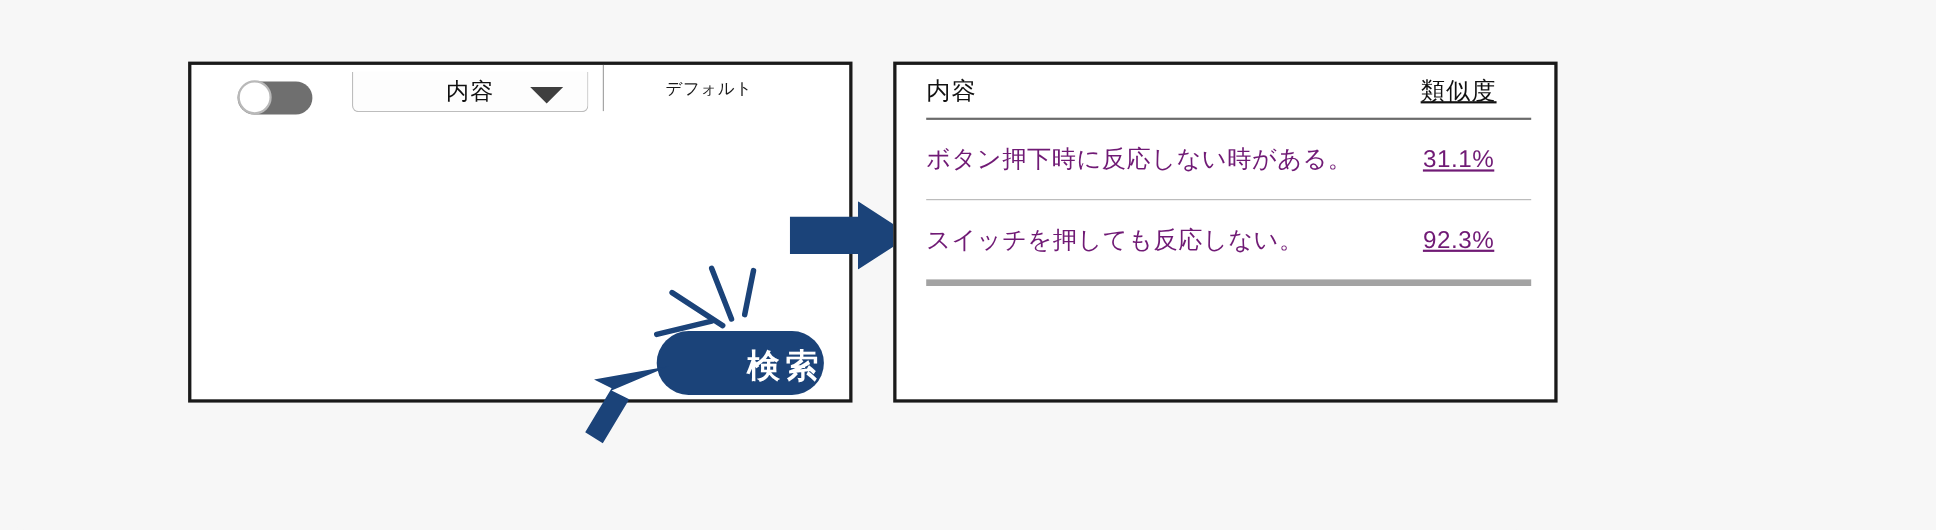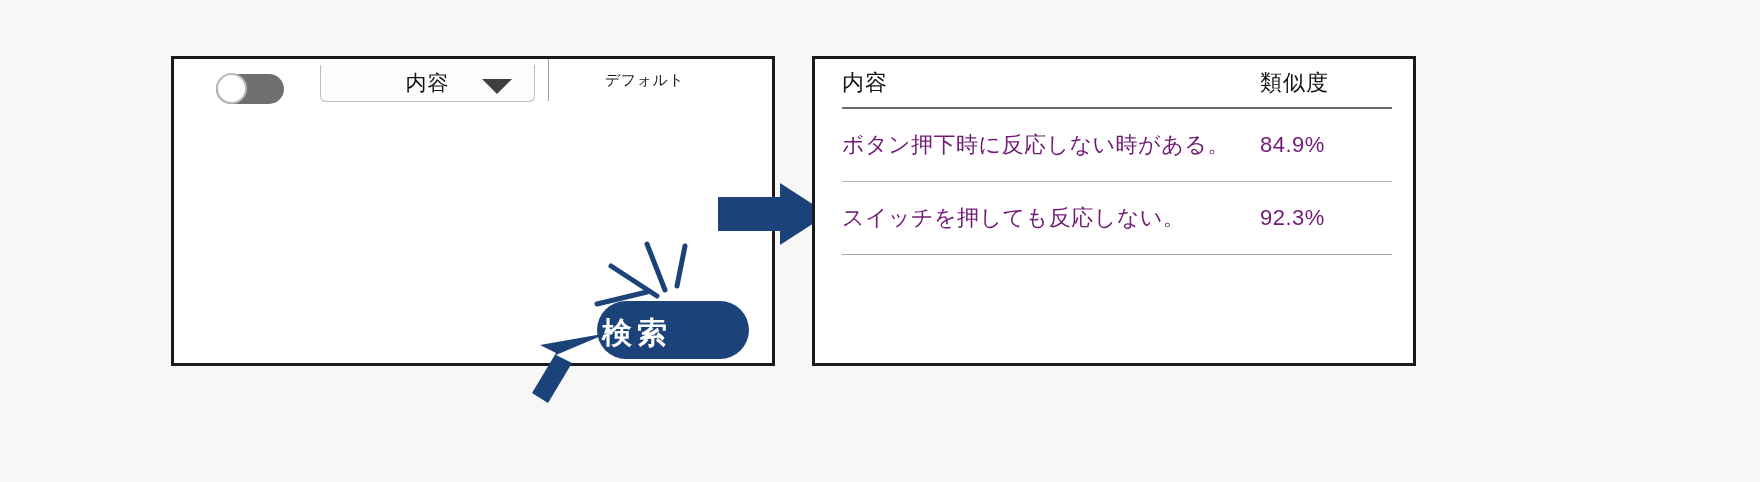--- a/index.html
+++ b/index.html
@@ -144,21 +144,21 @@
     height: 58px;
     background: #1b4379;
     border-radius: 29px;
     box-sizing: border-box;
     cursor: pointer;
   }
   #search-button .sb-label {
     position: absolute;
     left: 0; right: 0;
     top: 12px;
-    text-align: left;
+    text-align: right;
     font-size: 30px;
     font-weight: bold;
     color: #ffffff;
     letter-spacing: 5px;
     text-indent: 5px;
   }
 
   
   #sparkle {
     position: absolute;
@@ -211,35 +211,36 @@
     font-weight: normal;
     font-size: 22px;
     color: #111;
     text-align: left;
     padding: 9px 0 9px 0;
     border-bottom: 2px solid #6b6b6b;
     letter-spacing: 1px;
   }
   #results-table th.num,
   #results-table td.num {
-    text-align: left;
+    text-align: center;
     width: 132px;
+    text-decoration: underline;
   }
   #results-table td {
     font-size: 22px;
     color: #701a75;
     padding: 0;
     height: 72px;
     vertical-align: middle;
     border-bottom: 1px solid #b5b5b5;
     letter-spacing: 0.5px;
     white-space: nowrap;
   }
   #results-table tr:last-child td {
-    border-bottom: 1px solid #a3a3a3;
+    border-bottom: 6px solid #a3a3a3;
   }
 </style>
 </head>
 <body>
 
 <div id="stage">
 
   <div id="left-panel">
 
     <div id="toggle">
@@ -282,21 +283,21 @@
     <table id="results-table">
       <thead>
         <tr>
           <th>内容</th>
           <th class="num">類似度</th>
         </tr>
       </thead>
       <tbody>
         <tr>
           <td>ボタン押下時に反応しない時がある。</td>
-          <td class="num">84.9%</td>
+          <td class="num">31.1%</td>
         </tr>
         <tr>
           <td>スイッチを押しても反応しない。</td>
           <td class="num">92.3%</td>
         </tr>
       </tbody>
     </table>
   </div>
 
 </div>

